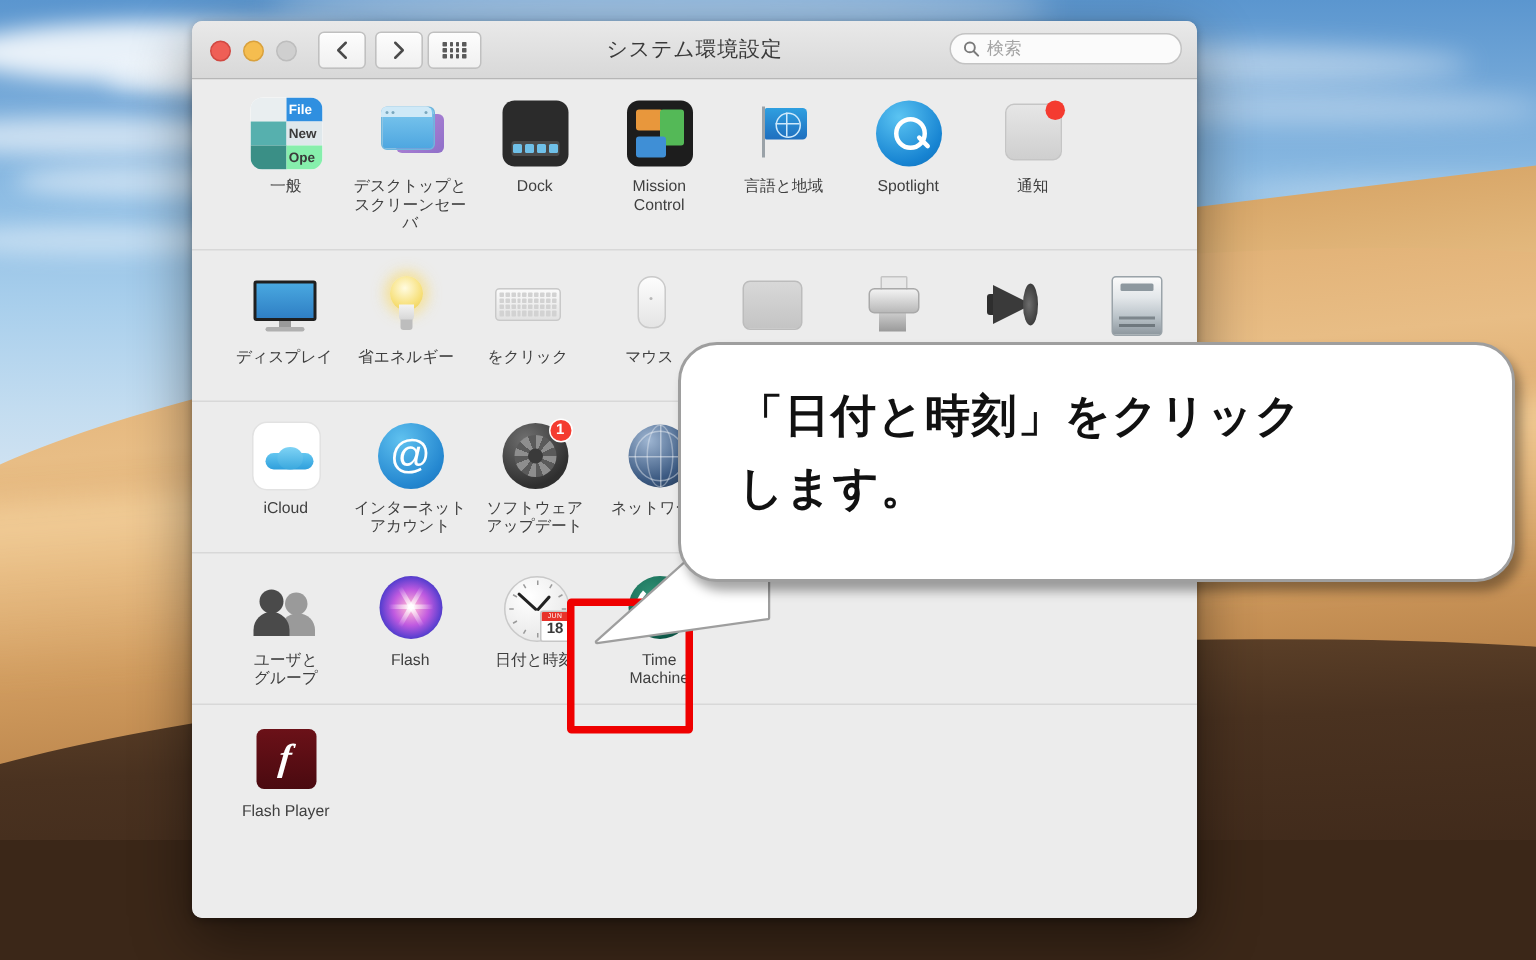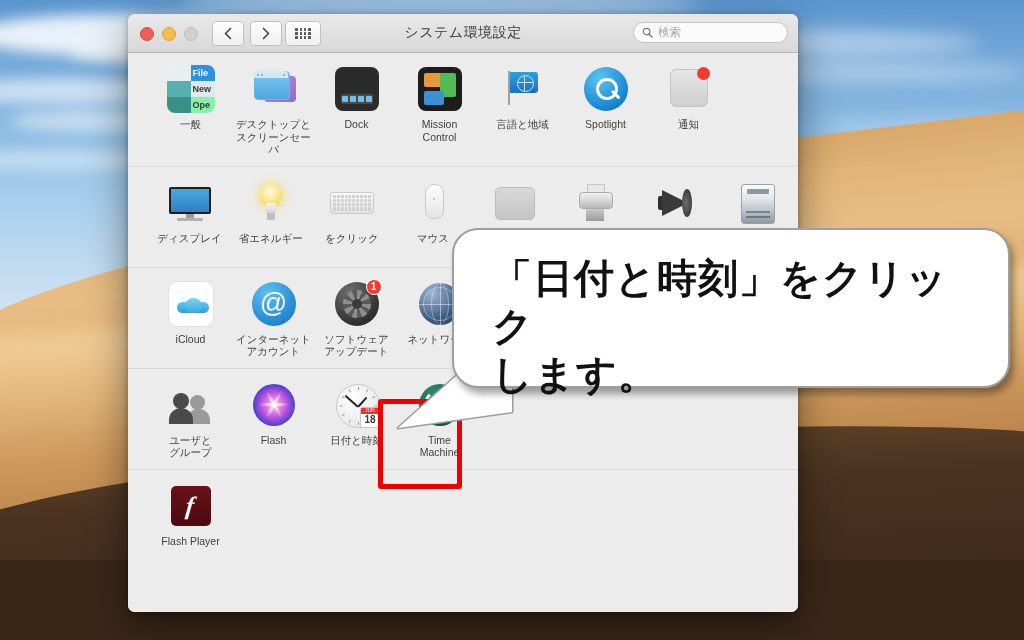--- a/index.html
+++ b/index.html
@@ -262,21 +262,21 @@
     position:absolute;left:452px;top:228px;width:558px;height:160px;z-index:20;
   }
   .balloon{
     position:absolute;left:0;top:0;width:558px;height:160px;
     background:#fff;border:2px solid #9e9e9e;border-radius:26px;
     box-shadow:4px 6px 7px rgba(0,0,0,.35);
     box-sizing:border-box;
   }
   .balloon-text{
     position:absolute;left:38px;top:24px;right:30px;
-    font-size:40px;font-weight:bold;color:#111;line-height:48px;
+    font-size:30px;font-weight:bold;color:#111;line-height:48px;
     letter-spacing:1px;white-space:pre-line;
   }
   .tail{
     position:absolute;left:-58px;top:92px;width:120px;height:110px;
   }
 </style>
 </head>
 <body>
 
 <div id="desktop">

